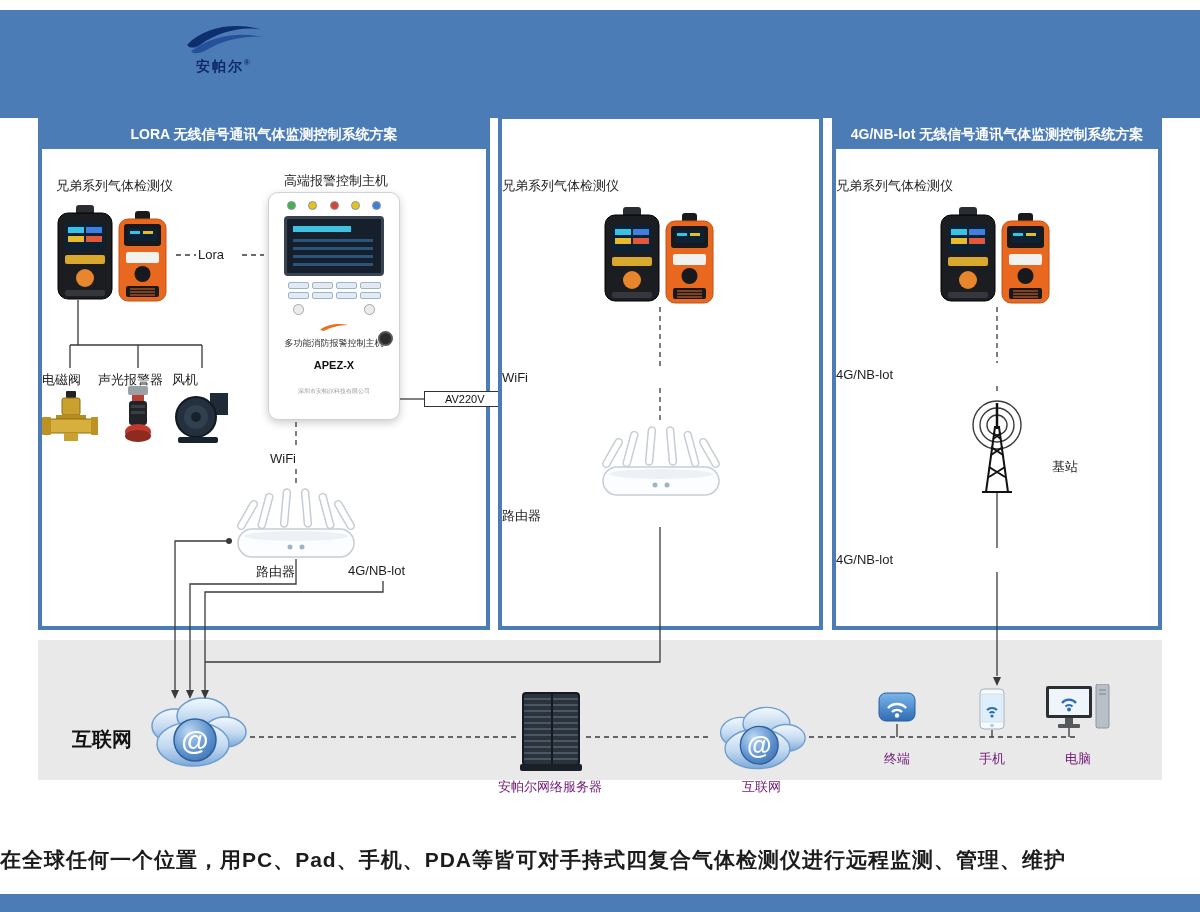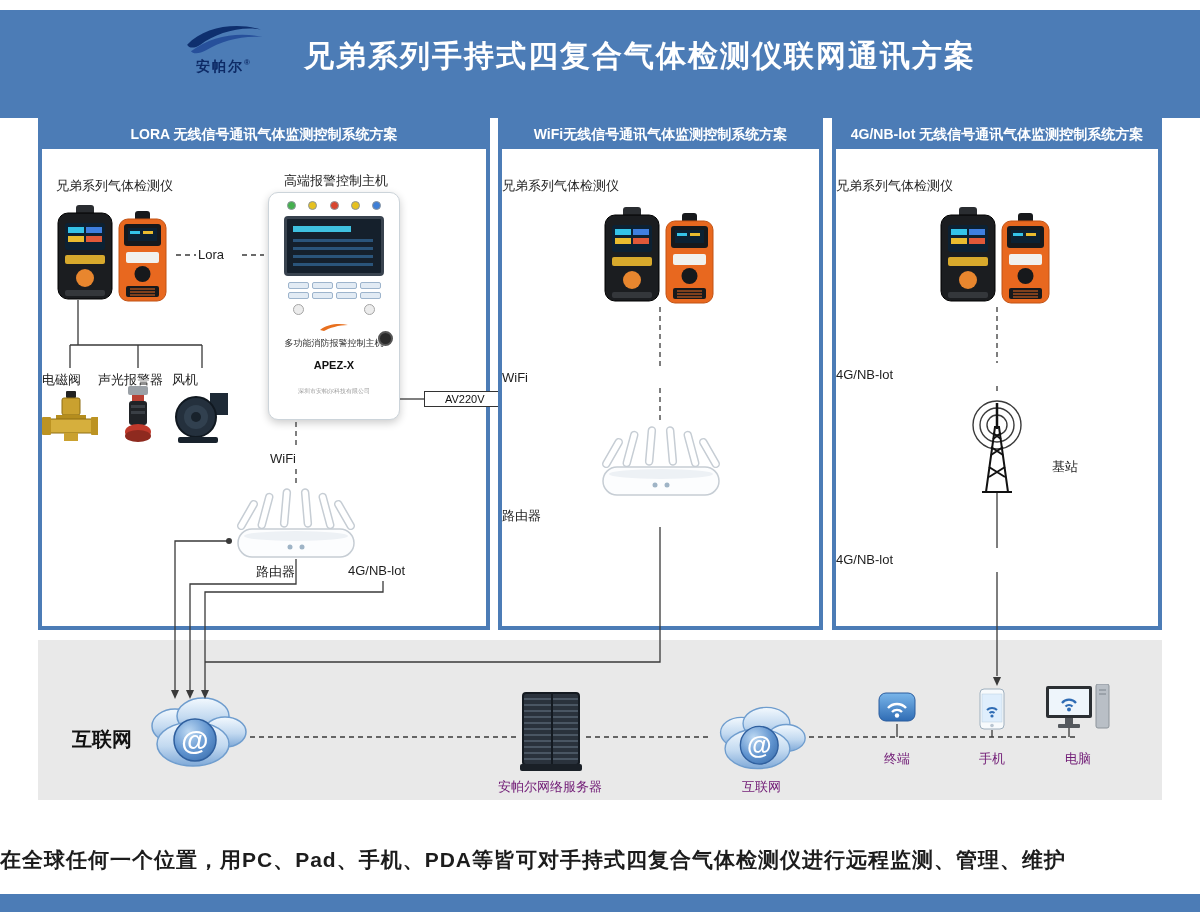--- a/index.html
+++ b/index.html
@@ -40,21 +40,21 @@
   .host-btns{display:flex;justify-content:space-between;padding:5px 24px 0}
   .host-btns b{width:11px;height:11px;border-radius:50%;background:#ececec;border:1px solid #a5a5a5}
   .host-name{font-size:9px;color:#333;}
   .host-model{font-size:11px;color:#111;font-weight:bold;margin-top:9px}
   .host-company{font-size:6px;color:#9a9a9a;margin-top:16px}
   .host-knob{position:absolute;right:6px;top:138px;width:15px;height:15px;border-radius:50%;
     background:#2b2b2b;border:2px solid #565656}
   .pwr{position:absolute;font-size:11px;border:1px solid #333;background:#fff;padding:1px 20px;color:#111}
 
   
-  .netzone{position:absolute;left:38px;top:640px;width:1124px;height:160px;background:var(--gray-bg,#e9e9e9)}
+  .netzone{position:absolute;left:38px;top:640px;width:1124px;height:140px;background:var(--gray-bg,#e9e9e9)}
   .netzone .big{font-size:20px;font-weight:600;color:#111}
   .nlbl{position:absolute;font-size:13px;color:#701a75;text-align:center;white-space:nowrap}
 
   .server{position:absolute;width:58px;height:74px;border:2px solid #141a21;border-radius:4px;
     background:repeating-linear-gradient(180deg,#2a323c 0 4px,#4a5663 4px 6px)}
   .server::before{content:"";position:absolute;left:50%;top:0;bottom:0;width:2px;background:#141a21}
   .server::after{content:"";position:absolute;left:-4px;right:-4px;bottom:-7px;height:7px;background:#1a2027;border-radius:2px}
 
   .caption{position:absolute;left:0;top:846px;width:1200px;text-align:left;
     font-size:21px;font-weight:700;color:#1c1c1c;letter-spacing:1px}
@@ -87,21 +87,20 @@
   </svg>
 
   <header class="topbar">
     <div class="brand">
       <svg width="86" height="34" viewBox="0 0 86 36">
         <path d="M4,24 C22,4 58,0 82,8 C60,4 34,12 18,24 C12,28 6,28 4,24 Z" fill="#0e2f6e"></path>
         <path d="M8,31 C30,14 60,10 84,16 C62,14 40,20 24,30 C17,34 10,34 8,31 Z" fill="#27509b"></path>
       </svg>
       <div class="logo-text"><span>安帕尔</span><sup>®</sup></div>
     </div>
-    <h1 class="page-title">兄弟系列手持式四复合气体检测仪联网通讯方案</h1>
   </header>
 
   <section class="panel p1">
     <div class="panel-title">LORA 无线信号通讯气体监测控制系统方案</div>
 
     <div class="lbl left it" style="left:14px;top:58px">兄弟系列气体检测仪</div>
 
     <svg class="it" style="left:14px;top:84px" width="115" height="100" viewBox="0 0 115 100">
       <rect x="20" y="2" width="18" height="12" rx="3" fill="#2a2d31"></rect>
       <rect x="2" y="10" width="54" height="86" rx="10" fill="#1b1d20" stroke="#000"></rect>
@@ -211,21 +210,20 @@
       <ellipse cx="64" cy="49" rx="52" ry="5" fill="#edf1f5"></ellipse>
       <circle cx="58" cy="60" r="2.5" fill="#9fb4c6"></circle>
         <circle cx="70" cy="60" r="2.5" fill="#9fb4c6"></circle>
     </svg>
 
     <div class="lbl it" style="left:214px;top:444px;width:80px">路由器</div>
     <div class="lbl it" style="left:306px;top:444px;width:90px">4G/NB-lot</div>
   </section>
 
   <section class="panel p2">
-    <div class="panel-title">WiFi无线信号通讯气体监测控制系统方案</div>
     <div class="lbl it" style="left:0;top:58px;width:317px">兄弟系列气体检测仪</div>
 
     <svg class="it" style="left:101px;top:86px" width="115" height="100" viewBox="0 0 115 100">
       <rect x="20" y="2" width="18" height="12" rx="3" fill="#2a2d31"></rect>
       <rect x="2" y="10" width="54" height="86" rx="10" fill="#1b1d20" stroke="#000"></rect>
       <rect x="9" y="20" width="40" height="27" rx="3" fill="#0c2133"></rect>
       <rect x="12" y="24" width="16" height="6" fill="#35c3e8"></rect>
         <rect x="30" y="24" width="16" height="6" fill="#3f7fe0"></rect>
       <rect x="12" y="33" width="16" height="6" fill="#e8bb2f"></rect>
         <rect x="30" y="33" width="16" height="6" fill="#e05838"></rect>

